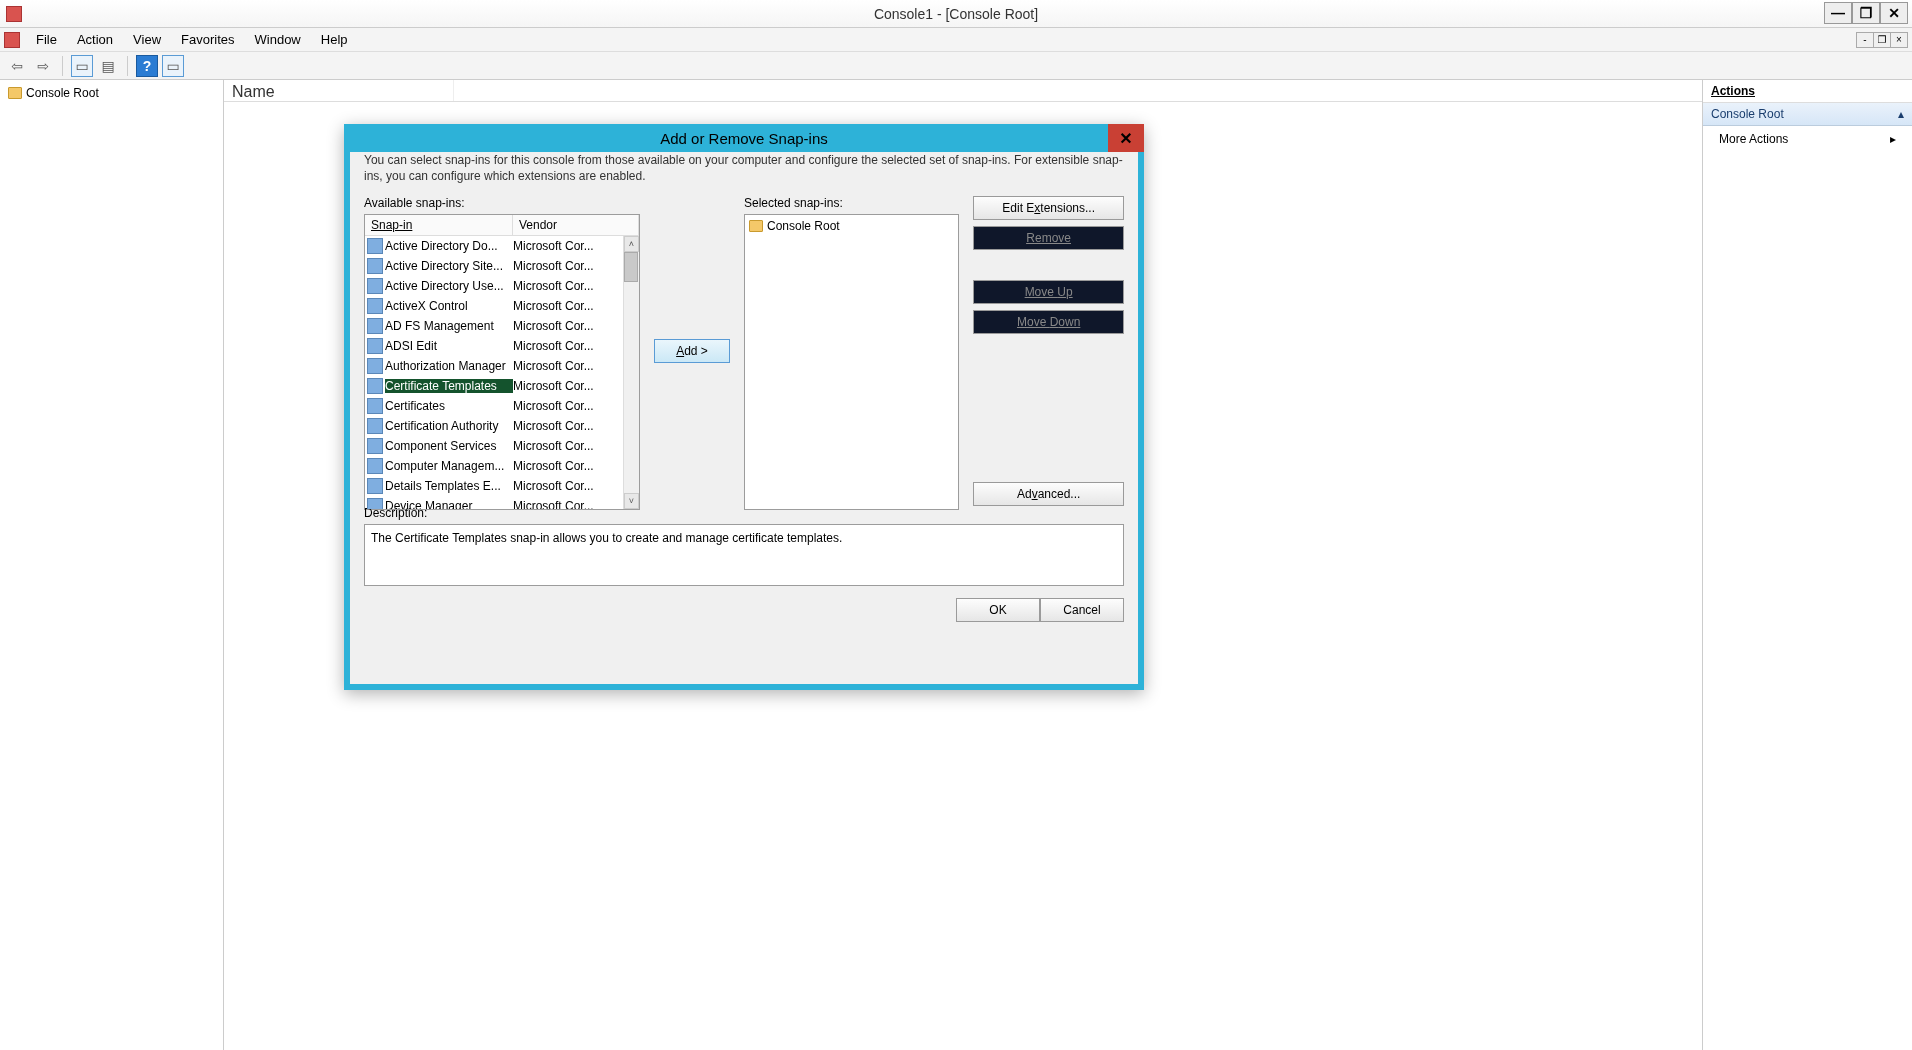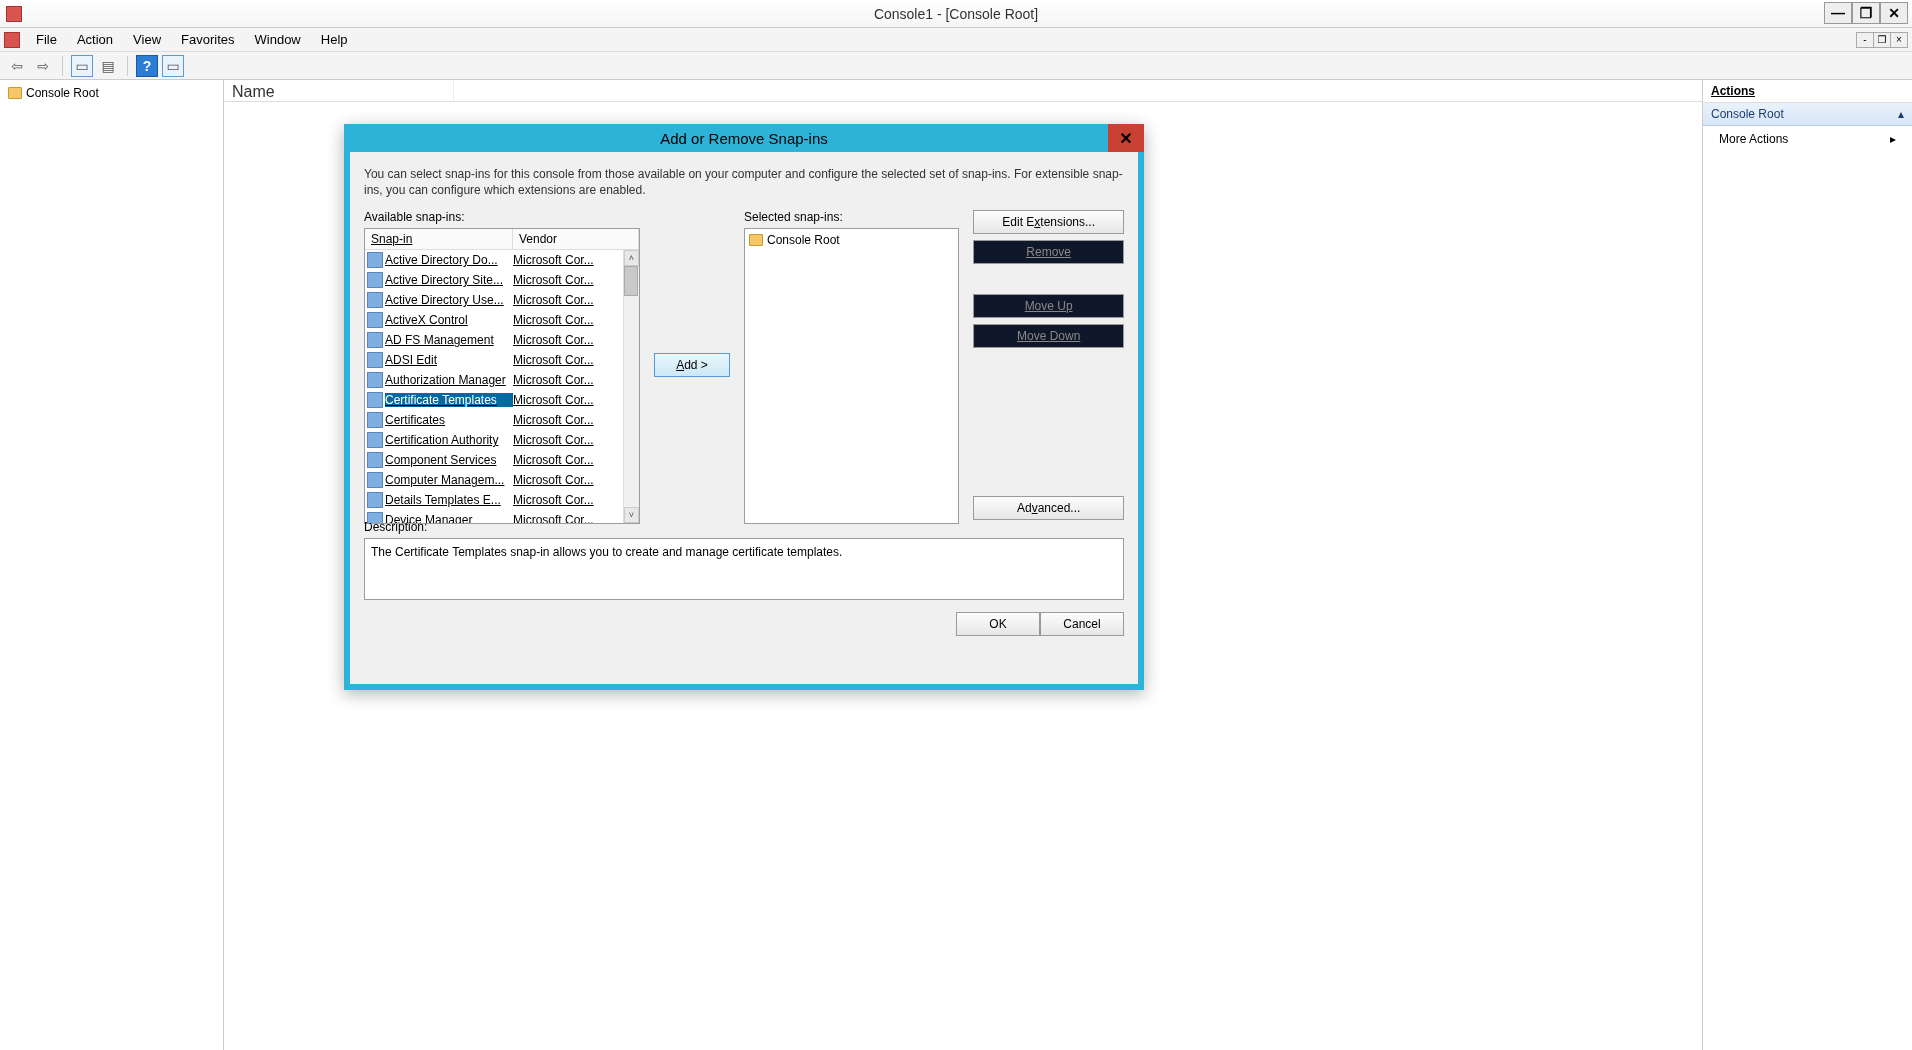--- a/index.html
+++ b/index.html
@@ -36,39 +36,39 @@
 .actions-pane { width:210px; border-left:1px solid #ccc; background:#fff;}
 .actions-title { padding:4px 8px; font-weight:bold; border-bottom:1px solid #ddd;text-decoration:underline;}
 .actions-group { background:linear-gradient(#eaf2fb,#d6e6f7); padding:4px 8px; font-size:14px; color:#1a3e6e; display:flex; justify-content:space-between; align-items:center; border-bottom:1px solid #bcd;}
 .actions-item { padding:6px 16px; display:flex; justify-content:space-between; align-items:center; cursor:pointer;}
 
 
 .dialog { position:absolute; left:344px; top:124px; width:800px; height:566px; background:#f0f0f0; border:6px solid #2db2d8; box-shadow:0 4px 16px rgba(0,0,0,.3);}
 .dialog-titlebar { height:28px; background:#2db2d8; display:flex; align-items:center; justify-content:center; position:relative; margin:-6px -6px 0 -6px;}
 .dialog-title { font-size:15px; color:#000;}
 .dialog-close { position:absolute; right:0; top:0; width:36px; height:28px; background:#c94034; color:#000; display:flex; align-items:center; justify-content:center; font-size:16px; font-weight:bold; cursor:pointer;}
-.dialog-body { padding:14px 14px 10px 14px; height:calc(100% - 22px); display:flex; flex-direction:column;}
+.dialog-body { padding:0 14px 10px 14px; height:calc(100% - 22px); display:flex; flex-direction:column;}
 .dialog-desc { font-size:12px; color:#333; margin-bottom:12px; line-height:1.35;}
 .mid-row { display:flex; gap:14px; height:310px;}
 .panel-label { font-size:12px; margin-bottom:4px;}
 .listbox { border:1px solid #9c9c9c; background:#fff; height:296px; overflow:hidden; display:flex; flex-direction:column;}
 .list-headers { display:flex; background:#fff; border-bottom:1px solid #ddd;}
 .lh { padding:3px 6px; font-size:12px; border-right:1px solid #ddd; background:#fafafa;}
 .lh.snap { width:148px;text-decoration:underline;}
 .lh.vendor { flex:1;}
 .list-rows { flex:1; overflow:hidden; position:relative;}
 .scrollbar { position:absolute; right:0; top:0; bottom:0; width:16px; background:#f0f0f0; border-left:1px solid #ddd;}
 .scroll-btn { height:16px; background:#e8e8e8; border:1px solid #ccc; display:flex; align-items:center; justify-content:center; font-size:9px; color:#555;}
 .scroll-thumb { position:absolute; top:16px; right:1px; width:14px; height:30px; background:#c9c9c9; border:1px solid #aaa;}
-.row { display:flex; align-items:center; height:20px; padding-left:2px; cursor:pointer;text-decoration:underline;}
+.row { display:flex; align-items:center; height:20px; padding-left:2px; cursor:pointer;}
 .row .ic { width:16px; height:16px; margin-right:2px; background:#7faee0; border:1px solid #5a87b8; flex:none;}
 .row .nm { width:128px; white-space:nowrap; overflow:hidden; text-overflow:ellipsis; font-size:12px;}
 .row .vd { flex:1; white-space:nowrap; overflow:hidden; text-overflow:ellipsis; font-size:12px; padding-right:18px;}
 .row.sel { }
-.row.sel .nm { background:#0369a1; color:#fff;}
+.row.sel .nm { background:#14532d; color:#fff;}
 .selected-box { border:1px solid #9c9c9c; background:#fff; height:296px; padding:4px;}
 .sel-item { display:flex; align-items:center; gap:4px;}
 .side-btns { display:flex; flex-direction:column; gap:6px; width:154px;}
 .btn { height:24px; background:linear-gradient(#fdfdfd,#e6e6e6); border:1px solid #9a9a9a; font-size:12px; cursor:pointer; padding:0 8px;}
 .btn:disabled { color:#888; background:#0f172a; cursor:default;text-decoration:underline;}
 .btn u { text-decoration:underline;}
 .add-col { display:flex; flex-direction:column; justify-content:center;}
 .add-btn { width:76px; height:24px; background:linear-gradient(#eaf6fc,#cbe8f6); border:1px solid #5a9bd5; cursor:pointer;}
 .desc-label { margin-top:0; font-size:12px;}
 .desc-box { border:1px solid #9c9c9c; background:#fff; height:62px; padding:6px; margin-top:4px; font-size:12px;}

